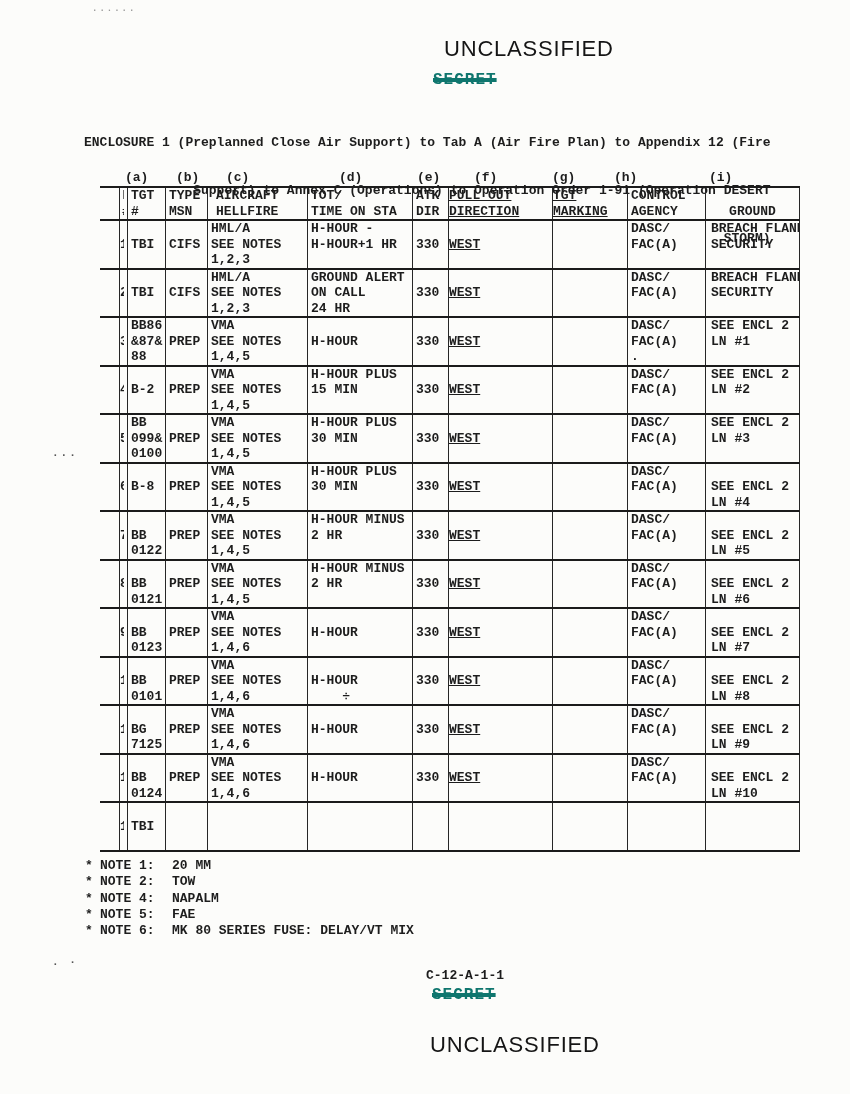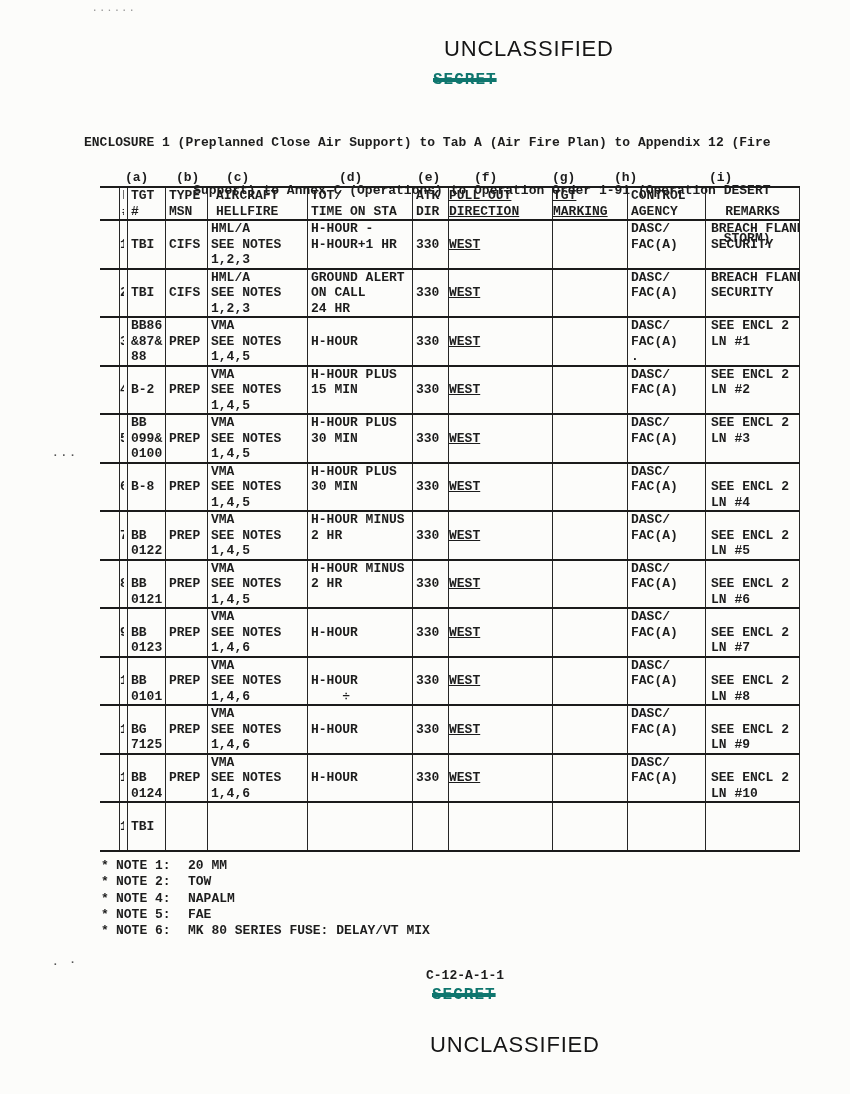--- a/index.html
+++ b/index.html
@@ -46,21 +46,21 @@
   .tline{height:15.5px;line-height:15.5px;white-space:pre;overflow:hidden;}
   .c0{text-align:right;padding-right:3px;margin-left:19px;}
   .c1,.c2,.c3,.c4,.c5,.c8{padding-left:3px;}
   .c6,.c7{text-align:left;text-decoration:underline;}
   .c9{padding-left:5px;}
   .hdr .c3{padding-left:8px;}
   .hdr .c9{text-align:center;padding-left:0;}
   .hdr .c0{text-align:left;padding-left:2px;}
   
   .notes{position:absolute;top:858px;left:85px;font-size:13px;line-height:16.3px;}
-  .note-line{white-space:pre;margin-left:16px;}
+  .note-line{white-space:pre;}
   .note-bullet{display:inline-block;width:15px;}
   .note-label{display:inline-block;width:72px;}
   
   .artifact{position:absolute;font-size:11px;color:#555;letter-spacing:2px;}
   .artifact-1{top:447px;left:52px;}
   .artifact-2{top:956px;left:52px;}
   .artifact-3{top:4px;left:92px;color:#9a9a9a;font-size:9px;}
 </style>
 </head>
 <body>
@@ -122,21 +122,21 @@
         <div class="cell c7">
           <div class="tline">TGT</div>
           <div class="tline">MARKING</div>
         </div>
         <div class="cell c8">
           <div class="tline">CONTROL</div>
           <div class="tline">AGENCY</div>
         </div>
         <div class="cell c9">
           <div class="tline"></div>
-          <div class="tline">REMARKS</div>
+          <div class="tline">GROUND</div>
         </div>
       </div>
       <div class="trow">
         <div class="cell c0">
           <div class="tline"></div>
           <div class="tline">1</div>
           <div class="tline"></div>
         </div>
         <div class="cell c1">
           <div class="tline"></div>

